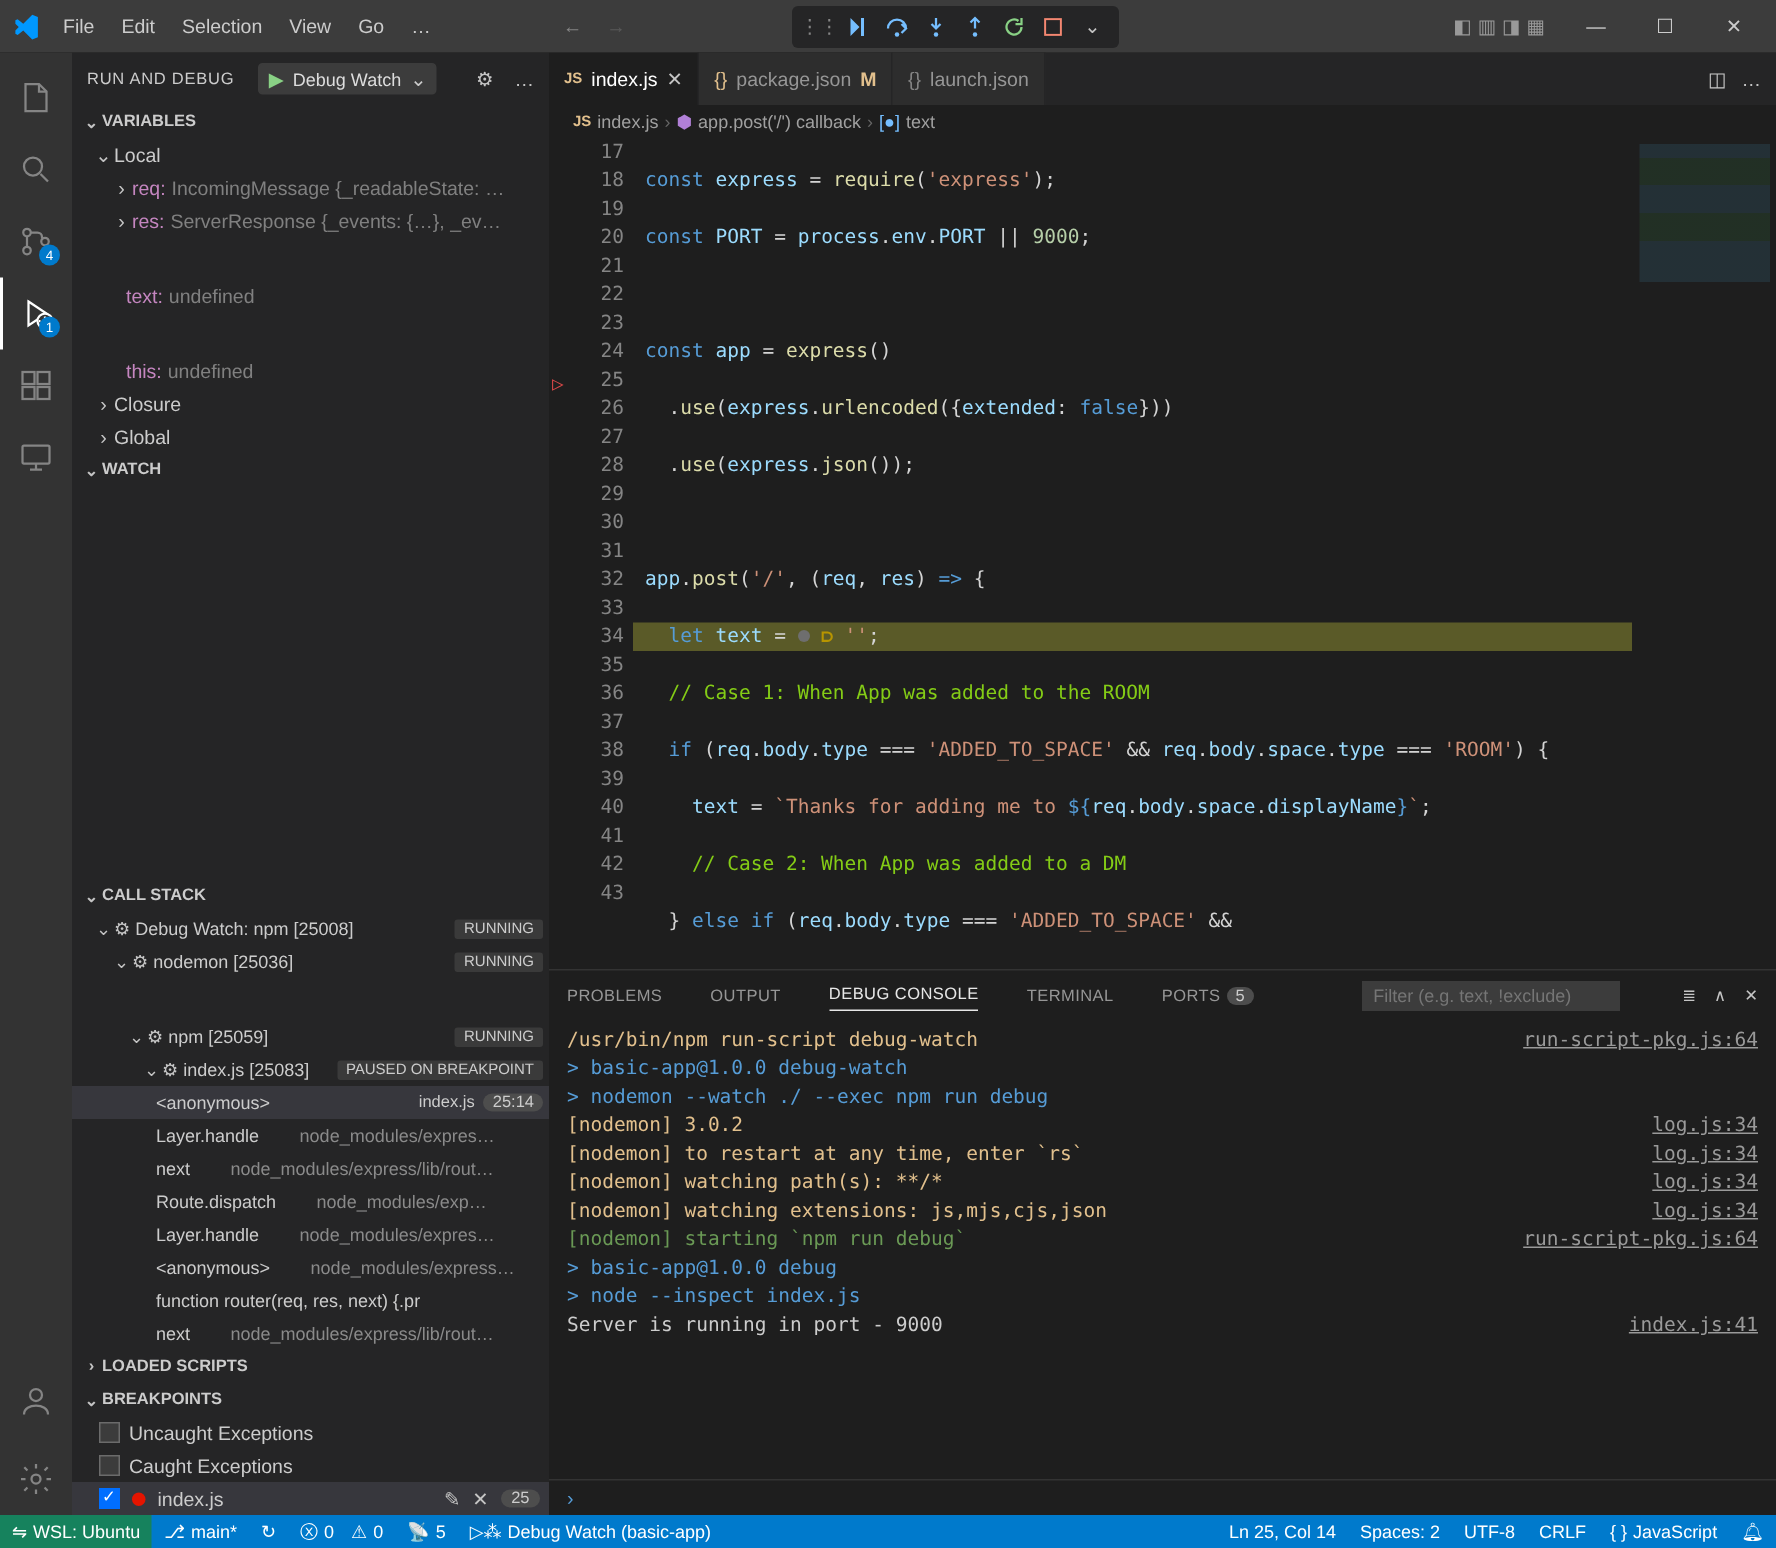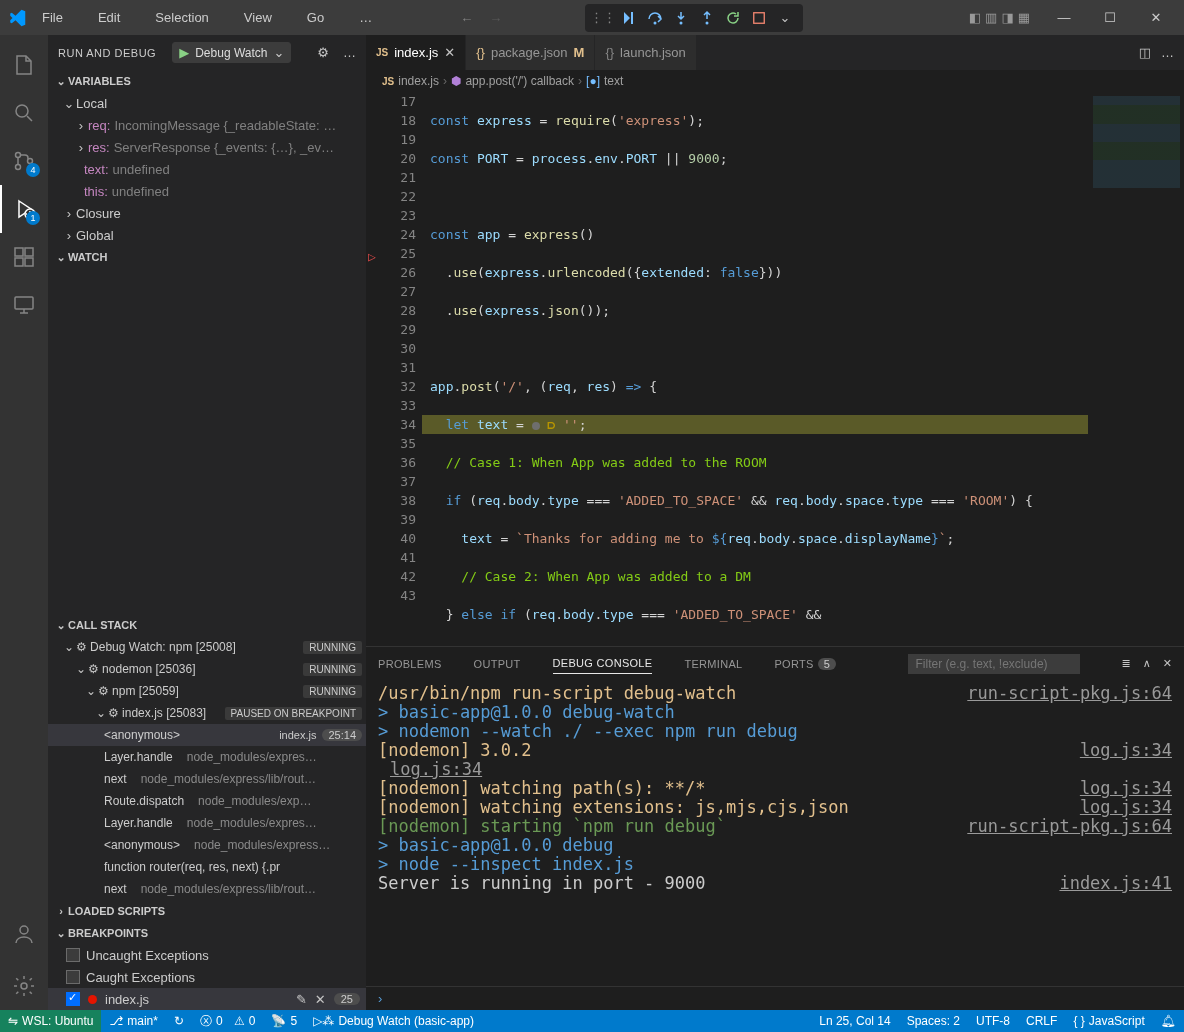--- a/index.html
+++ b/index.html
@@ -1,19 +1,19 @@
 <!DOCTYPE html>
 <html><head>
 <meta charset="utf-8">
 <style>
 * { box-sizing: border-box; margin: 0; padding: 0; }
 body { width: 1184px; height: 1032px; font-family: "Segoe UI", sans-serif; font-size: 13px; background: #1e1e1e; color: #cccccc; overflow: hidden; display: flex; flex-direction: column; }
 .titlebar { height: 35px; background: #3c3c3c; display: flex; align-items: center; padding: 0 8px; }
 .logo { width: 18px; height: 18px; margin-right: 8px; }
-.menu { display: flex; gap: 19px; }
+.menu { display: flex; gap: 2px; }
 .menu-item { padding: 4px 8px; color: #cccccc; cursor: pointer; border-radius: 4px; }
 .nav-arrows { display: flex; gap: 16px; margin-left: 80px; color: #858585; }
 .dbg-toolbar { display: flex; gap: 6px; margin: 0 auto; background: #252526; padding: 4px 8px; border-radius: 4px; align-items: center; }
 .dbg-btn { width: 20px; height: 20px; display: flex; align-items: center; justify-content: center; cursor: pointer; }
 .win-controls { display: flex; gap: 6px; margin-left: auto; align-items: center; }
 .win-btn { width: 40px; height: 28px; display: flex; align-items: center; justify-content: center; color: #cccccc; cursor: pointer; }
 .layout-icons { display: flex; gap: 4px; margin-right: 8px; color: #999; }
 .main { flex: 1; display: flex; overflow: hidden; }
 .activitybar { width: 48px; background: #333333; display: flex; flex-direction: column; align-items: center; padding-top: 6px; position: relative; }
 .act-icon { width: 48px; height: 48px; display: flex; align-items: center; justify-content: center; color: #858585; cursor: pointer; position: relative; }
@@ -27,29 +27,29 @@
 .play-tri { color: #89d185; }
 .debug-sel { color: #ddd; font-size: 12px; }
 .gear { color: #c5c5c5; margin-left: auto; }
 .section { display: flex; flex-direction: column; }
 .section-hdr { height: 22px; display: flex; align-items: center; padding: 0 6px; font-size: 11px; font-weight: 700; cursor: pointer; color: #cccccc; }
 .chev { width: 14px; display: inline-flex; justify-content: center; color: #c5c5c5; }
 .tree { font-size: 13px; }
 .tree-row { display: flex; align-items: center; height: 22px; white-space: nowrap; overflow: hidden; padding-left: 4px; }
 .ind-1 { padding-left: 14px; }
 .ind-2 { padding-left: 26px; }
-.ind-3 { padding-left: 36px; }
+.ind-3 { padding-left: 36px; margin-top: 28px; }
 .ind-4 { padding-left: 46px; }
 .ind-5 { padding-left: 56px; }
 .var-name { color: #c586c0; }
 .var-val { color: #808080; margin-left: 4px; }
 .watch-area { flex: 1; min-height: 160px; }
 .callstack .tree-row { font-size: 12px; }
 .cs-label { color: #cccccc; overflow: hidden; text-overflow: ellipsis; }
-.cs-dim { color: #8a8a8a; margin-left: 4px; overflow: hidden; text-overflow: ellipsis; padding-left: 10px; }
+.cs-dim { color: #8a8a8a; margin-left: 17px; overflow: hidden; text-overflow: ellipsis; padding-left: 10px; }
 .cs-status { margin-left: auto; background: #3a3a3a; color: #ccc; font-size: 10px; padding: 1px 6px; border-radius: 2px; margin-right: 4px; white-space: nowrap; }
 .cs-file { color: #ccc; margin-left: auto; font-size: 11px; }
 .cs-line { background: #4d4d4d; border-radius: 8px; padding: 0 6px; font-size: 11px; color: #ccc; margin-left: 6px; margin-right: 4px; }
 .tree-row.selected { background: #37373d; }
 .bp-row { display: flex; align-items: center; height: 22px; gap: 6px; padding-left: 18px; }
 .chk { width: 14px; height: 14px; background: #3c3c3c; border: 1px solid #6b6b6b; position: relative; }
 .chk.on { background: #006eff; border-color: #006eff; }
 .chk.on::after { content: '✓'; color: #fff; font-size: 11px; position: absolute; top: -2px; left: 1px; }
 .bp-dot { width: 9px; height: 9px; background: #e51400; border-radius: 50%; }
 .bp-edit-row { background: #37373d; display: flex; align-items: center; padding-right: 6px; gap: 8px; }
@@ -82,21 +82,21 @@
 .tpl { color: #569cd6; }
 .ws-dot { color: #6e6e6e; background: #6e6e6e; width: 8px; height: 8px; border-radius: 50%; display: inline-block; vertical-align: middle; }
 .debug-D { color: #b89500; font-weight: bold; }
 .panel { height: 364px; background: #1e1e1e; display: flex; flex-direction: column; border-top: 1px solid #333; }
 .panel-tabs { height: 33px; display: flex; align-items: center; padding: 0 12px; gap: 32px; font-size: 11px; color: #969696; }
 .panel-tab { padding: 4px 0; cursor: pointer; letter-spacing: 0.3px; }
 .panel-tab.active { color: #e7e7e7; border-bottom: 1px solid #e7e7e7; }
 .panel-tab .badge2 { background: #4d4d4d; color: #ccc; border-radius: 10px; padding: 0 6px; font-size: 11px; margin-left: 4px; }
 .panel-filter { margin-left: auto; background: #3c3c3c; color: #a0a0a0; padding: 3px 8px; font-size: 12px; width: 172px; border: none; }
 .panel-icons { display: flex; gap: 12px; color: #c5c5c5; margin-left: 10px; }
-.console { flex: 1; overflow: hidden; padding: 4px 12px; font-family: Consolas, monospace; font-size: 17px; line-height: 19px; }
+.console { flex: 1; overflow: hidden; padding: 4px 12px; font-family: Consolas, monospace; font-size: 13px; line-height: 19px; }
 .con-line { display: flex; }
 .con-left { flex: 1; white-space: pre-wrap; }
 .con-src { color: #9a9a9a; text-decoration: underline; margin-left: 12px; white-space: nowrap; }
 .con-y { color: #e2c08d; }
 .con-b { color: #569cd6; }
 .con-g { color: #6a9955; }
 .con-w { color: #cccccc; }
 .con-input { display: flex; align-items: center; height: 24px; border-top: 1px solid #333; padding: 0 12px; color: #569cd6; }
 .statusbar { height: 22px; background: #007acc; display: flex; align-items: center; color: #fff; font-size: 12px; padding: 0 0 0 0; }
 .sb-item { padding: 0 8px; display: flex; align-items: center; gap: 4px; height: 100%; cursor: pointer; }
@@ -491,20 +491,21 @@
             <div class="con-left con-b">&gt; nodemon --watch ./ --exec npm run debug</div>
           </div>
           <div class="con-line">
             <div class="con-left con-w"></div>
           </div>
           <div class="con-line">
             <div class="con-left con-y">[nodemon] 3.0.2</div>
             <div class="con-src">log.js:34</div>
           </div>
           <div class="con-line">
+            <div class="con-left con-y">[nodemon] to restart at any time, enter `rs`</div>
             <div class="con-src">log.js:34</div>
           </div>
           <div class="con-line">
             <div class="con-left con-y">[nodemon] watching path(s): **/*</div>
             <div class="con-src">log.js:34</div>
           </div>
           <div class="con-line">
             <div class="con-left con-y">[nodemon] watching extensions: js,mjs,cjs,json</div>
             <div class="con-src">log.js:34</div>
           </div>

